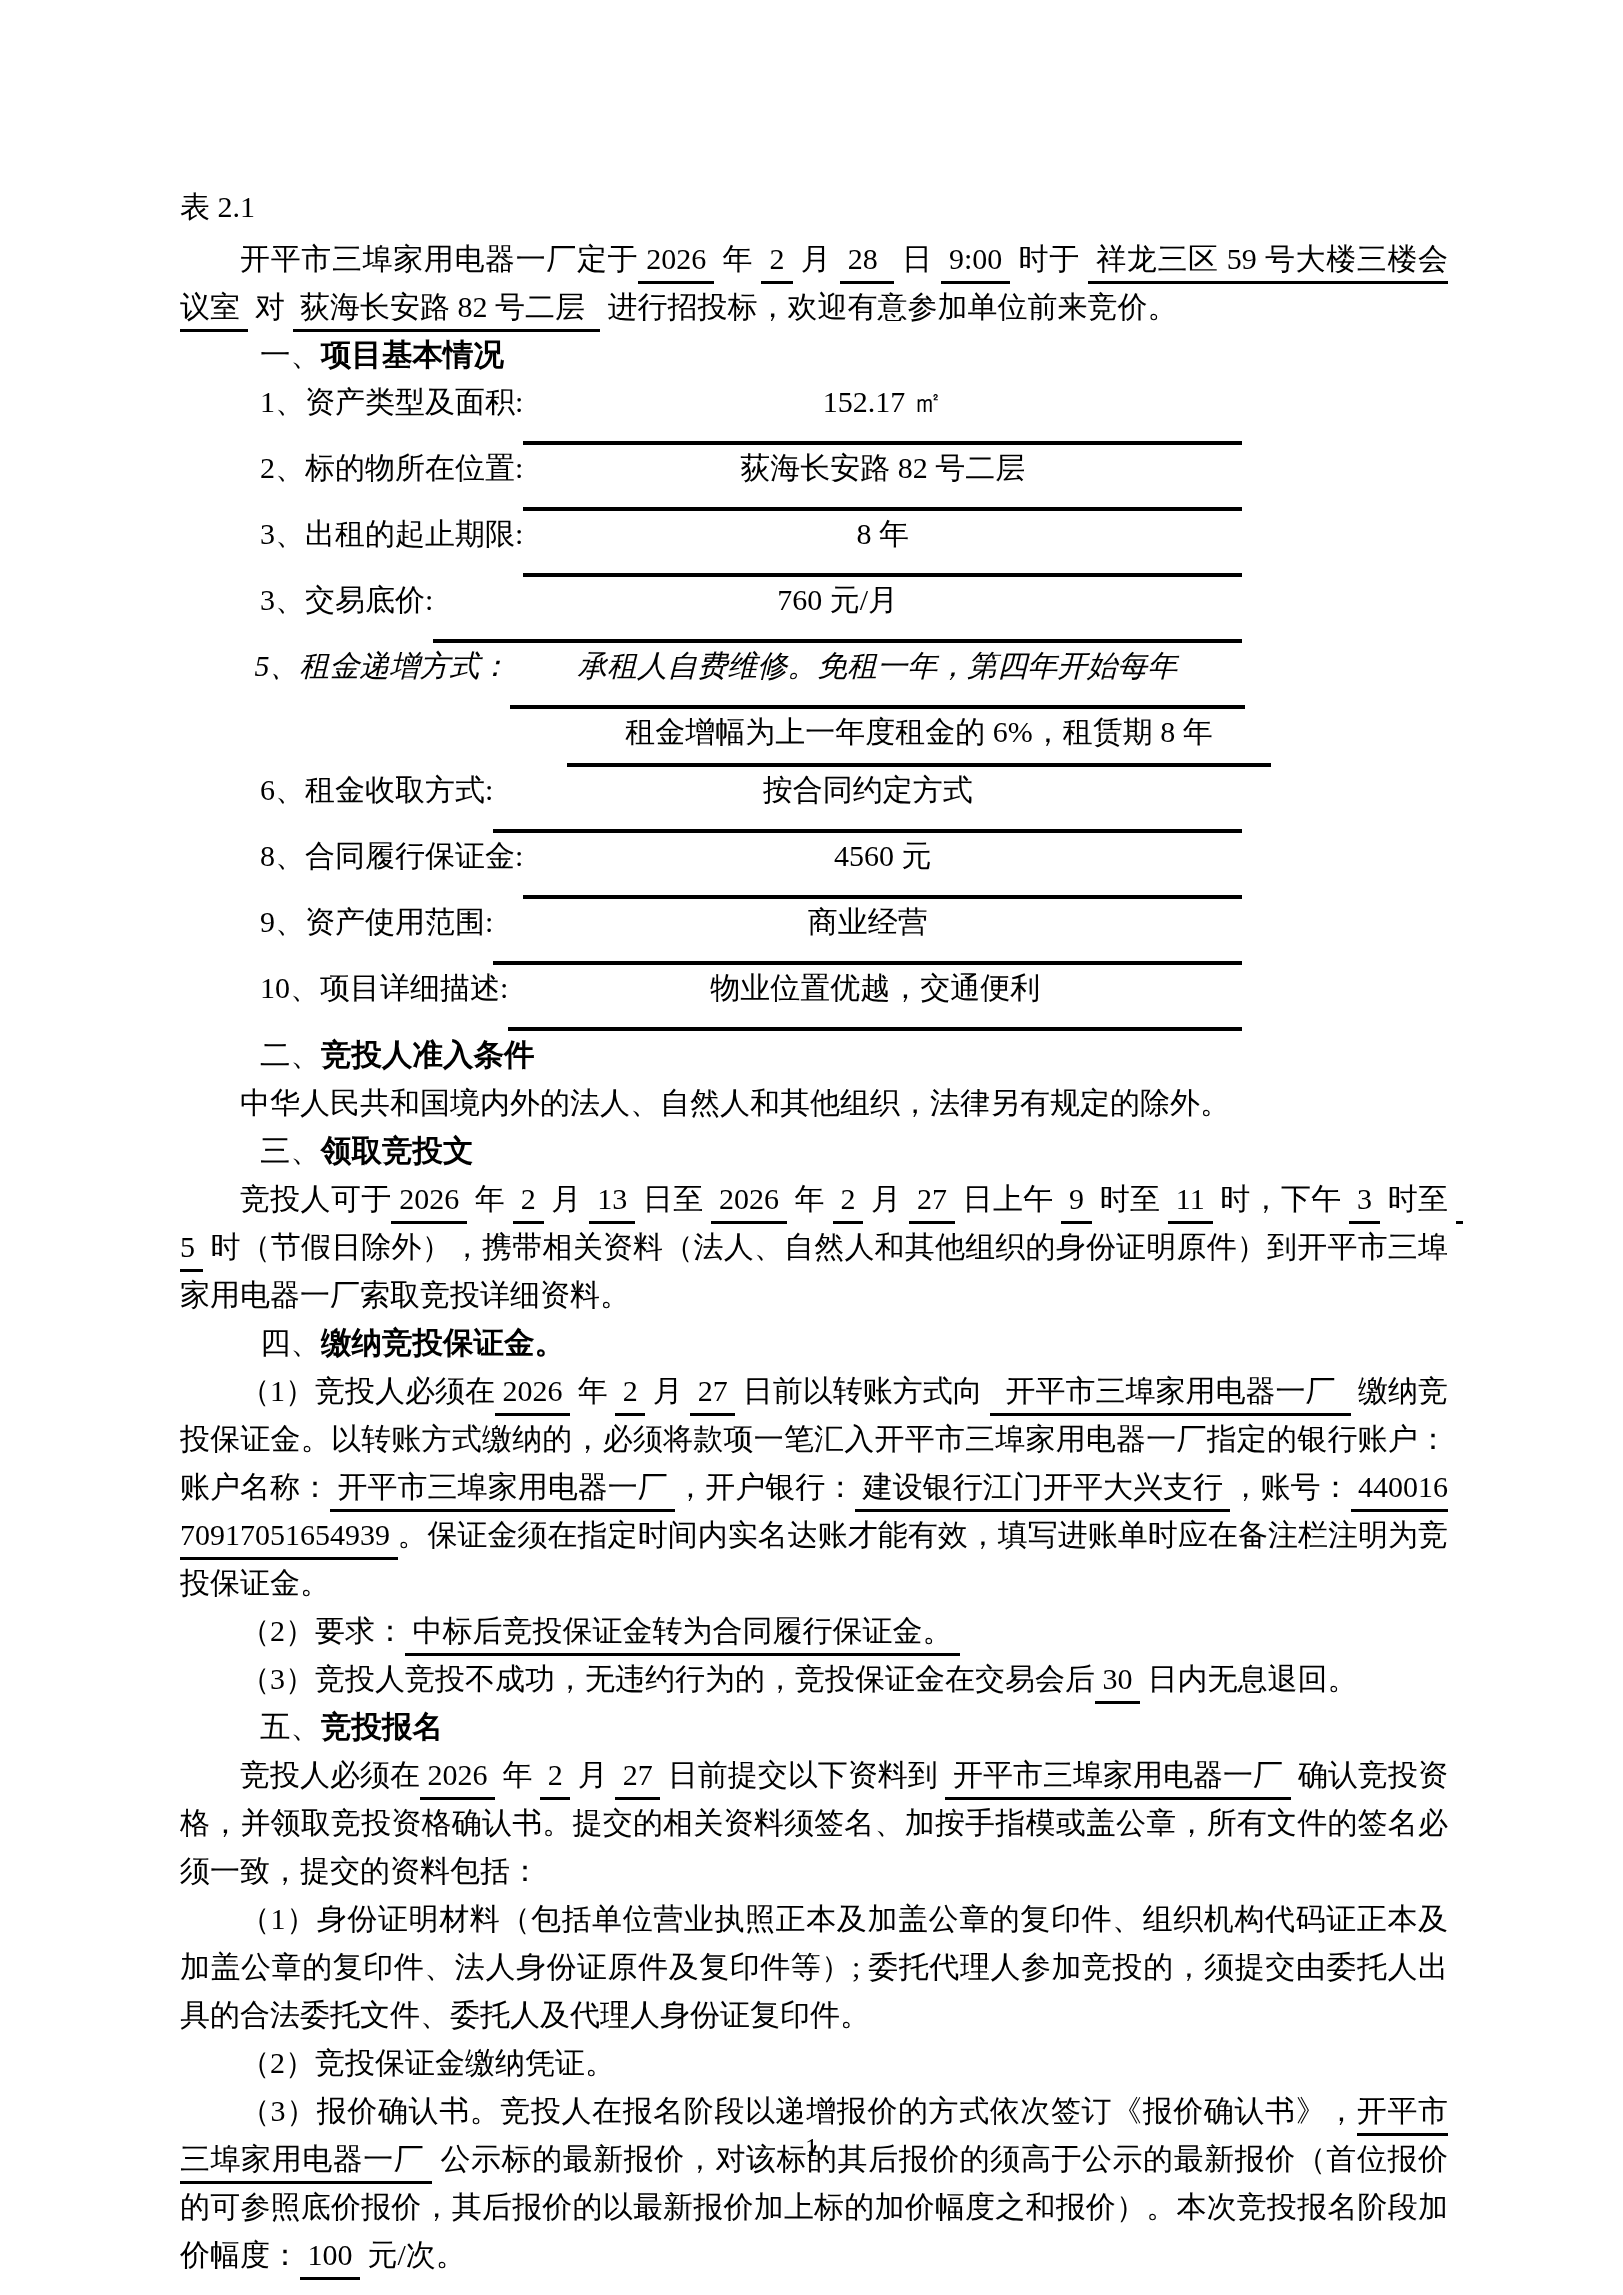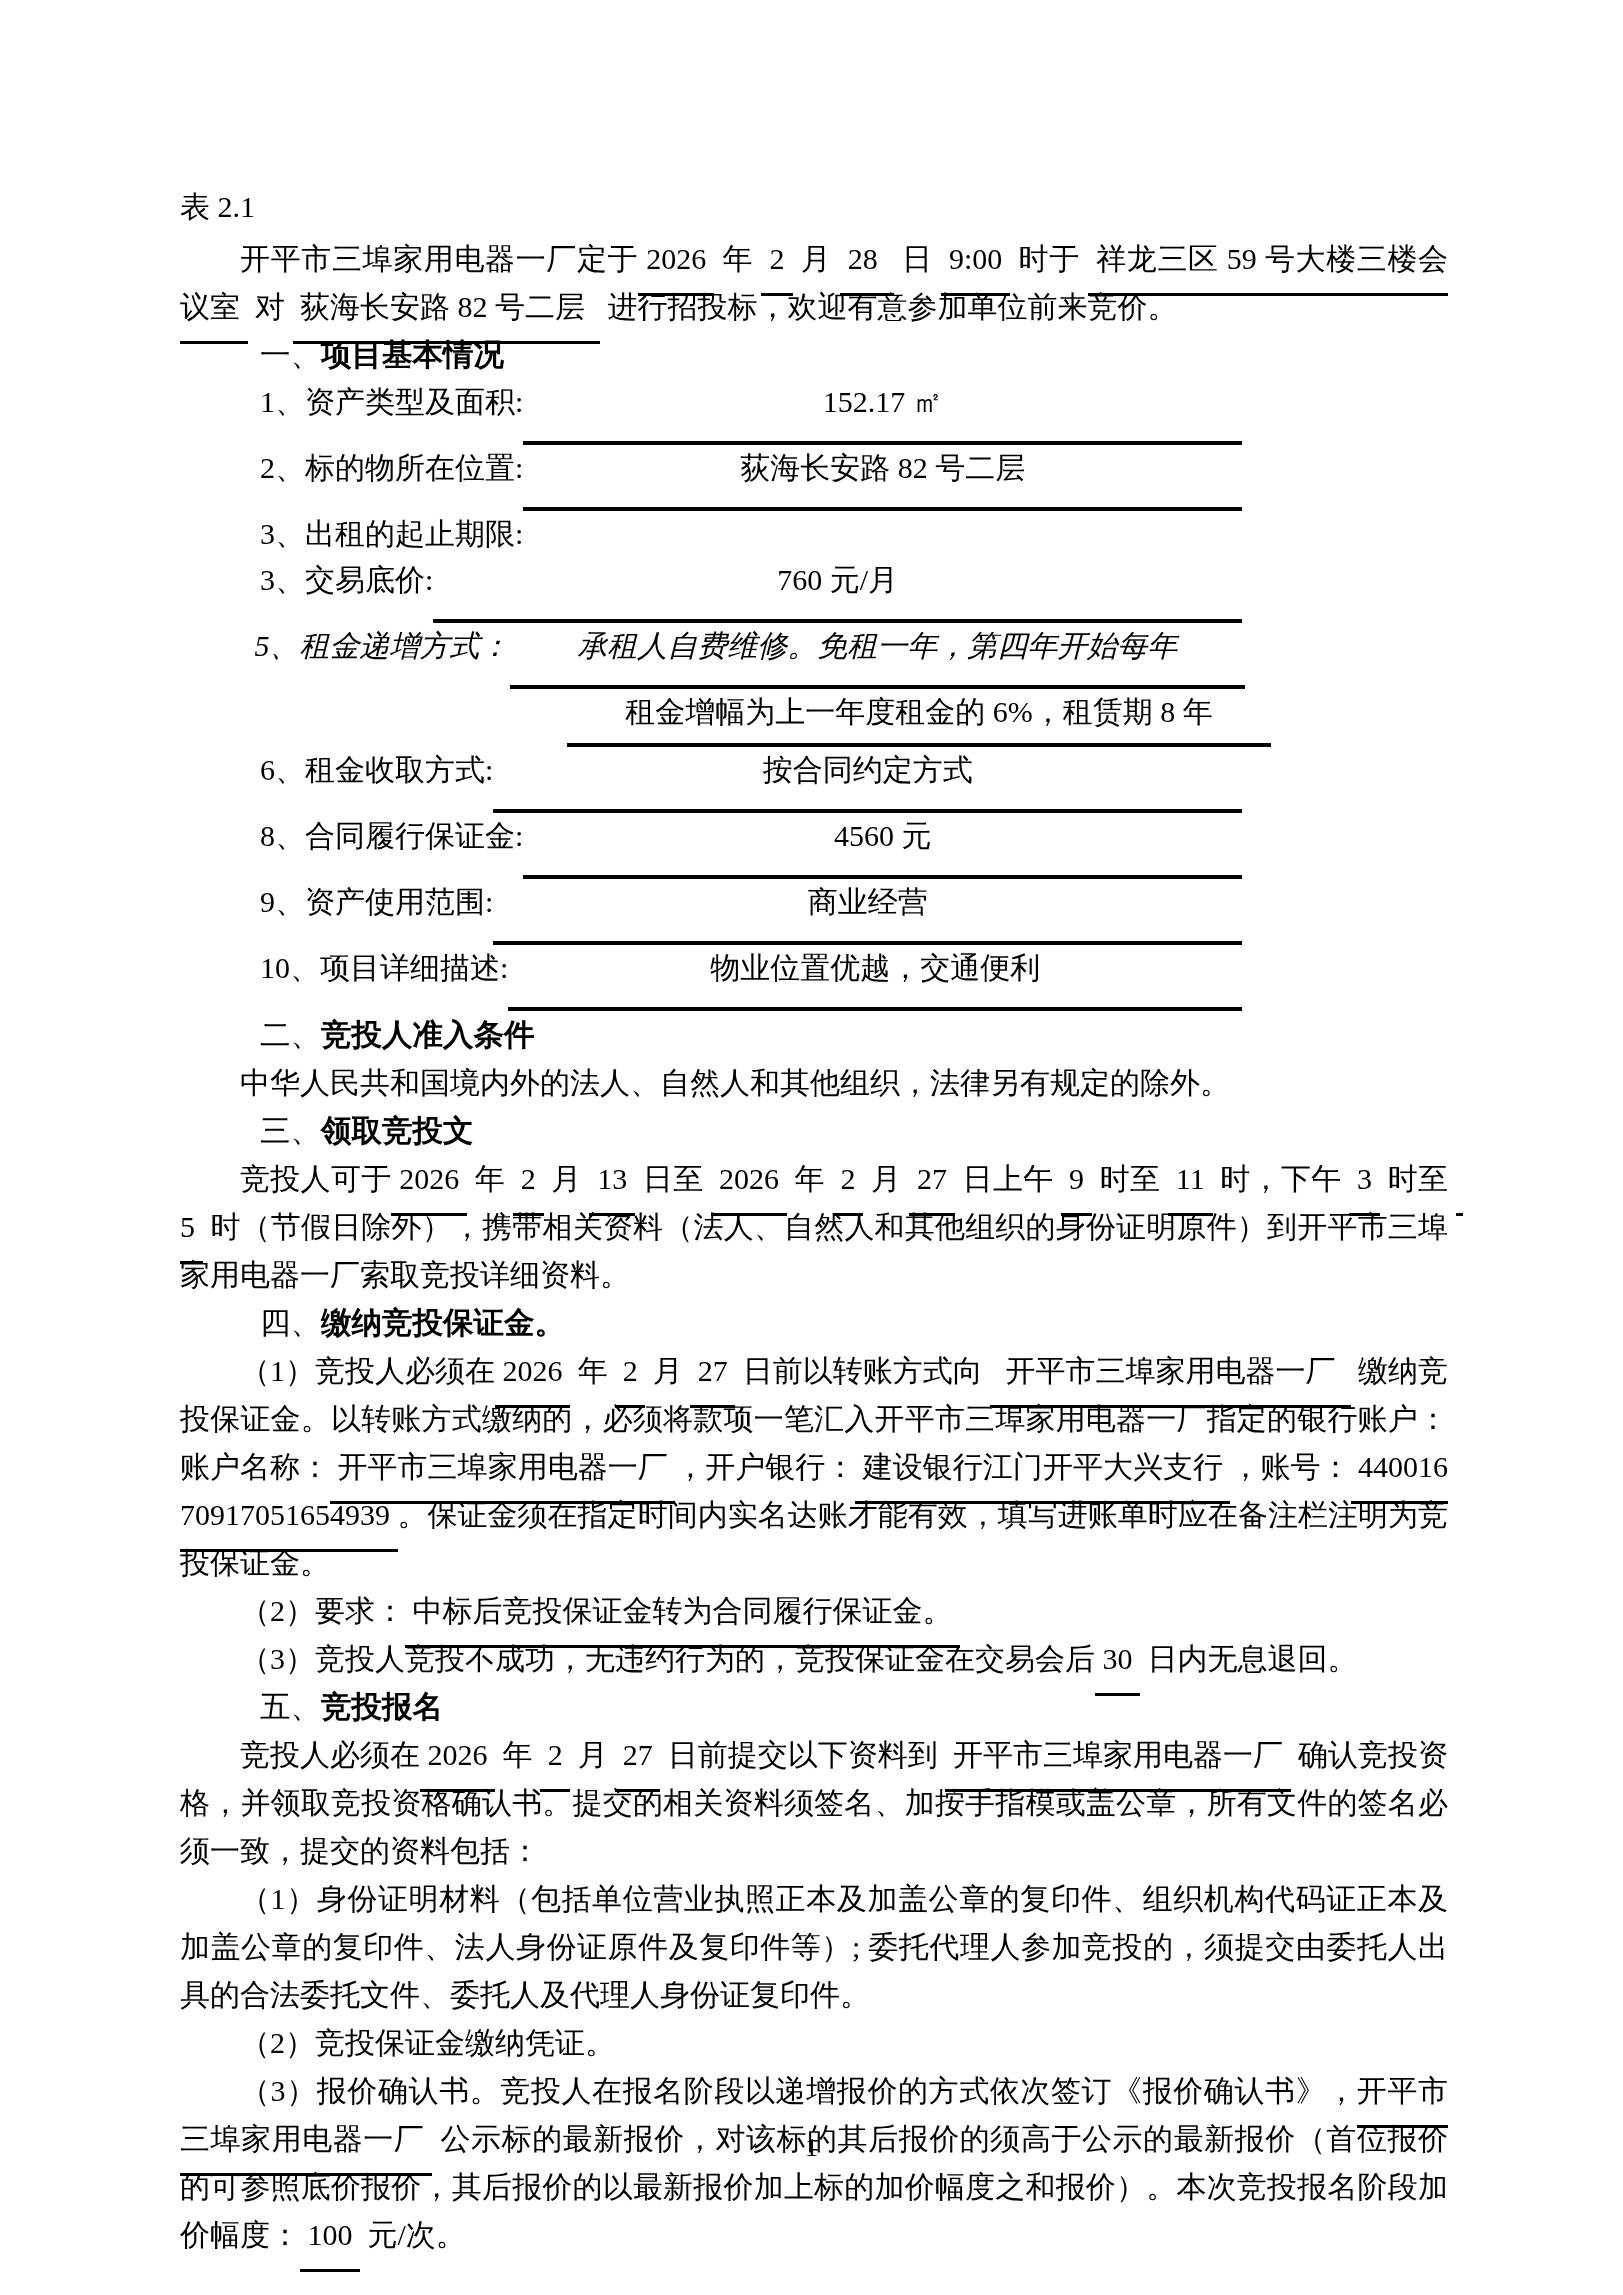--- a/index.html
+++ b/index.html
@@ -27,21 +27,21 @@
   }
   .title-u{border-bottom:6.5px solid #000;padding:0 21px 5.5px 21px;}
   .title-rest{margin-left:15.3px;}
   .para{
     margin:0;
     text-indent:60px;
     text-align:justify;
     white-space:pre-wrap;
     word-break:break-all;
   }
-  .u{border-bottom:3.8px solid #000;padding-bottom:18px;}
+  .u{border-bottom:3.8px solid #000;padding-bottom:6px;}
   .h{margin-left:80px;font-size:30.5px;line-height:48px;}
   .hnum{font-weight:normal;}
   .htxt{font-weight:bold;text-align:right;}
   .row{
     display:flex;
     align-items:baseline;
     margin-left:80px;
     width:982px;
     line-height:46px;
   }
@@ -87,20 +87,21 @@
   <div class="row">
     <span class="lbl">1、资产类型及面积:</span>
     <span class="blank">152.17 ㎡</span>
   </div>
   <div class="row">
     <span class="lbl">2、标的物所在位置:</span>
     <span class="blank">荻海长安路 82 号二层</span>
   </div>
   <div class="row">
     <span class="lbl">3、出租的起止期限:</span>
+    <span class="blank">8 年</span>
   </div>
   <div class="row">
     <span class="lbl">3、交易底价:</span>
     <span class="blank">760 元/月</span>
   </div>
   <div class="row row5">
     <span class="lbl"> 5、租金递增方式：</span>
     <span class="blank">承租人自费维修。免租一年，第四年开始每年</span>
   </div>
   <div class="row5b">租金增幅为上一年度租金的 6%，租赁期 8 年</div>

